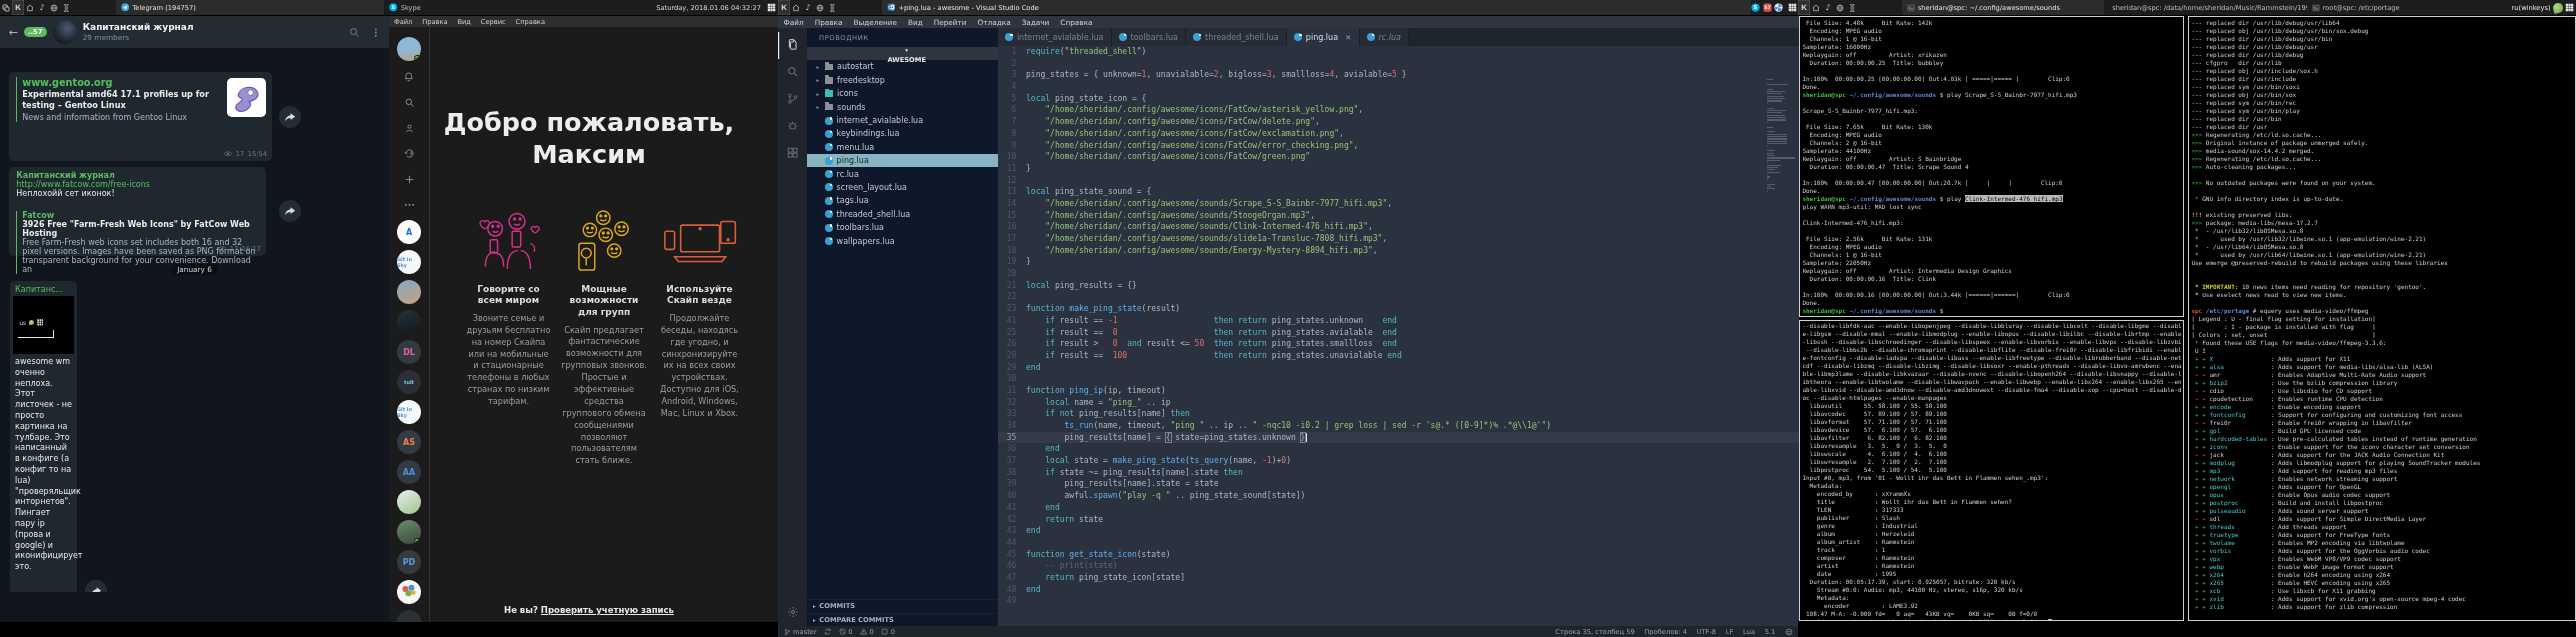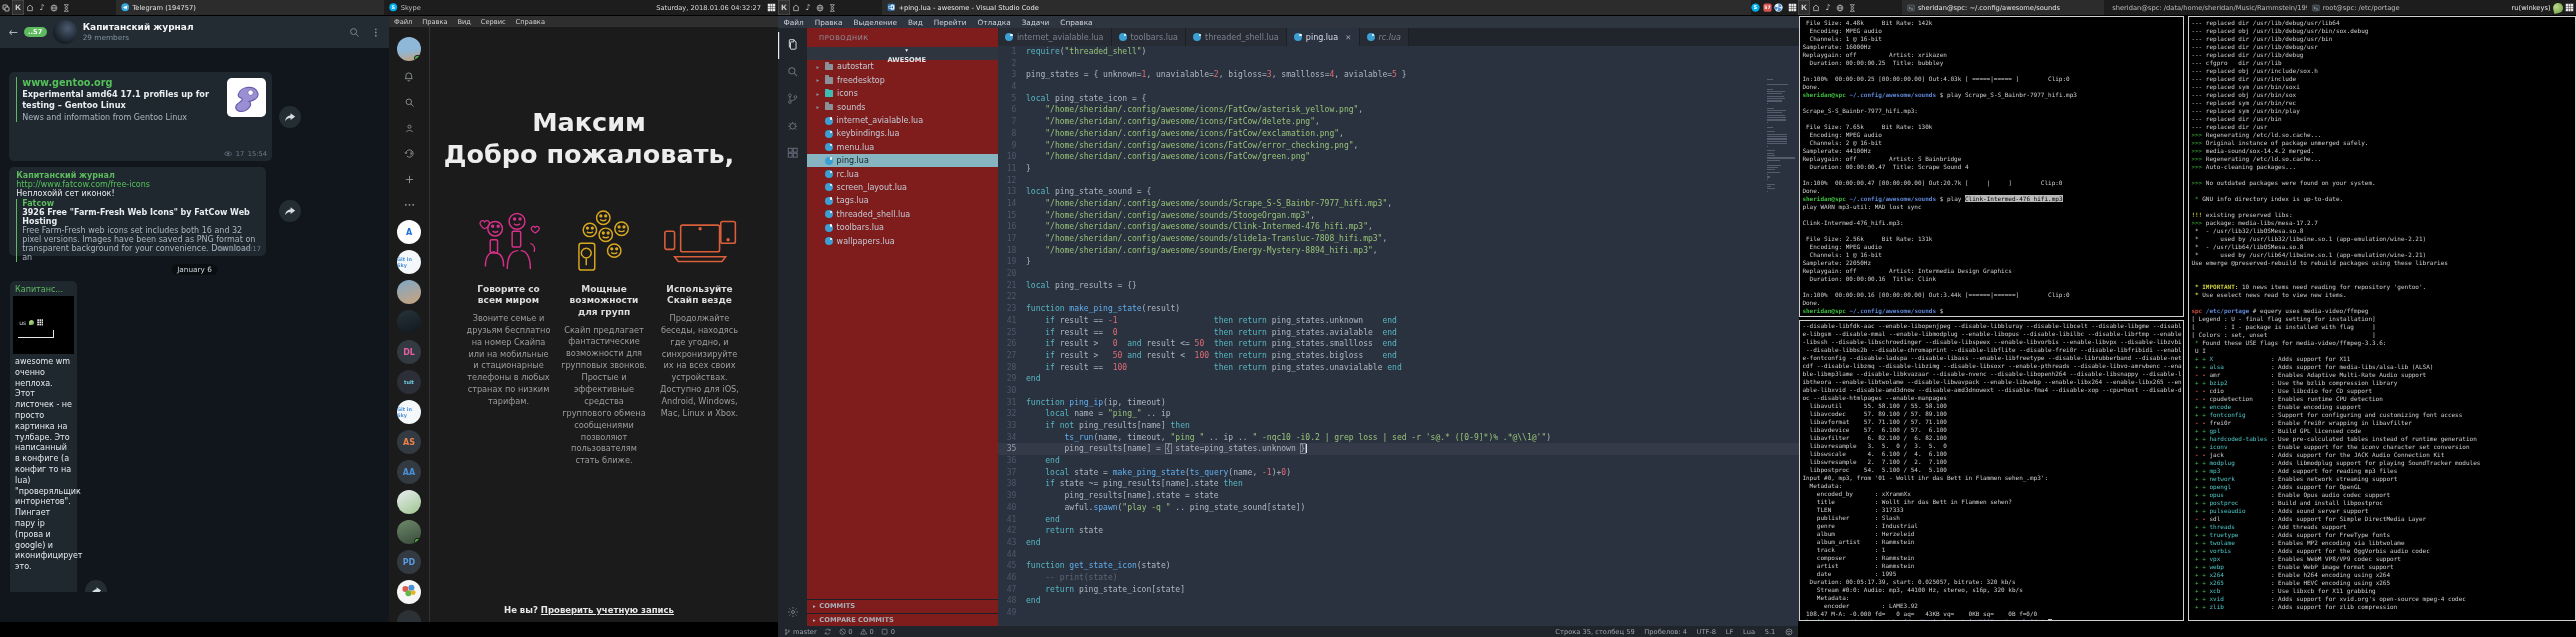--- a/index.html
+++ b/index.html
@@ -29,21 +29,21 @@
   #tg-header { position:absolute; left:0; top:0; width:100%; height:32px; background:#242c33;
                display:flex; align-items:center; padding:0 8.5px; gap:6px; }
   #tg-badge { background:#5eba5e; color:#fff; border-radius:5.5px; font-size:6.7px; font-weight:bold;
               padding:0.6px 4.3px; }
   #tg-title { color:#f2f5f7; font-size:9px; font-weight:bold; line-height:1.25; }
   #tg-sub { color:#7f919f; font-size:7.3px; }
   #tg-msgs { position:absolute; left:0; top:32px; width:100%; bottom:30px; overflow:hidden; }
   .bubble { position:absolute; background:#1f282f; border-radius:4.9px; color:#e8edf0; }
   .tg-green { color:#5eba5e; }
   .tg-link { color:#55c05a; text-decoration:none; }
-  .tg-quote { border-left:1.2px solid #5eba5e; padding-left:4.9px; margin-top:1px; }
+  .tg-quote { border-left:1.2px solid #5eba5e; padding-left:4.9px; margin-top:13px; }
   .tg-meta { position:absolute; right:4.9px; bottom:3px; display:flex; gap:3.6px; align-items:center;
              color:#6f7e8b; font-size:6.7px; }
   .share { position:absolute; width:22px; height:22px; border-radius:50%; background:#252d34;
            display:flex; align-items:center; justify-content:center; }
   #tg-input { position:absolute; left:0; bottom:0; width:100%; height:30px; background:#1d242b;
               display:flex; align-items:center; padding:0 8.5px; gap:8.5px; }
   #tg-placeholder { color:#5c6b77; font-size:9px; flex:1; }
   .datepill { position:absolute; left:50%; transform:translateX(-50%); background:rgba(0,0,0,.35);
               color:#cfd8de; font-size:7.3px; padding:1.2px 6px; border-radius:5.5px; }
 
@@ -76,21 +76,21 @@
   #vscode { left:778px; top:16px; width:1021px; height:622px; background:#2b323f; }
   #vs-menu { position:absolute; left:0; top:0; width:100%; height:12px; background:#2f353f;
              display:flex; align-items:center; font-size:7.3px; color:#cdd3dc; }
   #vs-menu span { padding:0 5.5px; }
   #vs-activity { position:absolute; left:0; top:12px; width:29px; bottom:12px; background:#20242b;
                  display:flex; flex-direction:column; align-items:center; padding-top:3.6px; }
   .act-ic { width:29px; height:27px; display:flex; align-items:center; justify-content:center; color:#6b7380; }
   .act-ic.on { color:#e9edf2; box-shadow:inset 1.2px 0 0 #e9edf2; }
   #vs-gear { position:absolute; left:0; bottom:2.4px; width:29px; height:24px; display:flex;
              align-items:center; justify-content:center; color:#8b93a0; }
-  #vs-side { position:absolute; left:29px; top:12px; width:191px; bottom:12px; background:#7f1d1d;
+  #vs-side { position:absolute; left:29px; top:12px; width:191px; bottom:12px; background:#0f172a;
              color:#c3cbd6; font-size:8px; }
   #vs-side-title { padding:6px 0 4.9px 12px; font-size:6.7px; color:#8d949e; letter-spacing:0.6px; }
   #vs-root { height:13.4px; background:#2f353e; display:flex; align-items:center; gap:3px; padding-left:8.5px;
              font-size:6.7px; font-weight:bold; color:#e6eaef;flex-direction:column; }
   .tree-item { height:13.4px; display:flex; align-items:center; gap:3.6px; padding-left:18px; white-space:nowrap; }
   .tree-item.sel { background:#86b5c1; color:#14232a; }
   .tree-arrow { width:4.9px; color:#8d949e; font-size:5.5px; margin-left:-8.5px; }
   .fold { width:8.5px; height:6.7px; background:#8a9199; border-radius:0.6px; position:relative; flex:none; }
   .fold:before { content:""; position:absolute; left:0; top:-1.8px; width:3.6px; height:1.8px; background:inherit;
                  border-radius:0.6px 0.6px 0 0; }
@@ -512,22 +512,22 @@
               <circle cx="19" cy="8" r="5" fill="#4a90d9"></circle>
               <circle cx="14" cy="17" r="5" fill="#68b44c"></circle>
               <circle cx="22" cy="16" r="4" fill="#e8b320"></circle>
             </svg>
           </div>
           <div class="rail-av" style="background: rgb(44, 49, 54); color: rgb(255, 255, 255);"></div>
         </div>
     </div>
     <div id="sk-main">
       <div id="sk-welcome">
+        <div>Добро пожаловать,</div>
         <div>Максим</div>
-        <div>Добро пожаловать,</div>
       </div>
       <div id="sk-features">
           <div class="feat">
             <div class="art">
               <svg width="73" height="67" viewBox="0 0 120 110" fill="none" stroke="#d6308a" stroke-width="2.4">
                 <circle cx="38" cy="34" r="12"></circle>
                 <circle cx="74" cy="22" r="13"></circle>
                 <circle cx="34" cy="30" r="1.6" fill="#d6308a"></circle>
                 <circle cx="43" cy="30" r="1.6" fill="#d6308a"></circle>
                 <path d="M34 38 a6 4 0 0 0 9 0"></path>
@@ -773,21 +773,20 @@
           <div class="cl-row"><span class="gut">17</span><span class="tok-d">    </span><span class="tok-s">"/home/sheridan/.config/awesome/sounds/slide1a-Transluc-7808_hifi.mp3"</span><span class="tok-d">,</span></div>
           <div class="cl-row"><span class="gut">18</span><span class="tok-d">    </span><span class="tok-s">"/home/sheridan/.config/awesome/sounds/Energy-Mystery-8894_hifi.mp3"</span><span class="tok-d">,</span></div>
           <div class="cl-row"><span class="gut">19</span><span class="tok-d">}</span></div>
           <div class="cl-row"><span class="gut">20</span><span class="tok-d"></span></div>
           <div class="cl-row"><span class="gut">21</span><span class="tok-d"><span class="tok-k">local</span> ping_results = {}</span></div>
           <div class="cl-row"><span class="gut">22</span><span class="tok-d"></span></div>
           <div class="cl-row"><span class="gut">23</span><span class="tok-d"><span class="tok-k">function</span> <span class="tok-f">make_ping_state</span>(result)</span></div>
           <div class="cl-row"><span class="gut">41</span><span class="tok-d">    <span class="tok-k">if</span> result == <span class="tok-n">-1</span>                    <span class="tok-k">then</span> <span class="tok-k">return</span> ping_states.unknown    <span class="tok-k">end</span></span></div>
           <div class="cl-row"><span class="gut">25</span><span class="tok-d">    <span class="tok-k">if</span> result ==  <span class="tok-n">0</span>                    <span class="tok-k">then</span> <span class="tok-k">return</span> ping_states.avialable  <span class="tok-k">end</span></span></div>
           <div class="cl-row"><span class="gut">26</span><span class="tok-d">    <span class="tok-k">if</span> result &gt;   <span class="tok-n">0</span>  <span class="tok-k">and</span> result &lt;= <span class="tok-n">50</span>  <span class="tok-k">then</span> <span class="tok-k">return</span> ping_states.smallloss  <span class="tok-k">end</span></span></div>
-          <div class="cl-row"><span class="gut">27</span><span class="tok-d">    <span class="tok-k">if</span> result &gt;   <span class="tok-n">50</span> <span class="tok-k">and</span> result &lt;  <span class="tok-n">100</span> <span class="tok-k">then</span> <span class="tok-k">return</span> ping_states.bigloss    <span class="tok-k">end</span></span></div>
           <div class="cl-row"><span class="gut">28</span><span class="tok-d">    <span class="tok-k">if</span> result ==  <span class="tok-n">100</span>                  <span class="tok-k">then</span> <span class="tok-k">return</span> ping_states.unavialable <span class="tok-k">end</span></span></div>
           <div class="cl-row"><span class="gut">29</span><span class="tok-d"><span class="tok-k">end</span></span></div>
           <div class="cl-row"><span class="gut">30</span><span class="tok-d"></span></div>
           <div class="cl-row"><span class="gut">31</span><span class="tok-d"><span class="tok-k">function</span> <span class="tok-f">ping_ip</span>(ip, timeout)</span></div>
           <div class="cl-row"><span class="gut">32</span><span class="tok-d">    <span class="tok-k">local</span> name = </span><span class="tok-s">"ping_"</span><span class="tok-d"> .. ip</span></div>
           <div class="cl-row"><span class="gut">33</span><span class="tok-d">    <span class="tok-k">if</span> <span class="tok-k">not</span> ping_results[name] <span class="tok-k">then</span></span></div>
           <div class="cl-row"><span class="gut">34</span><span class="tok-d">        <span class="tok-f">ts_run</span>(name, timeout, </span><span class="tok-s">"ping "</span><span class="tok-d"> .. ip .. </span><span class="tok-s">" -nqc10 -i0.2 | grep loss | sed -r 's@.* ([0-9]*)% .*@\\1@'"</span><span class="tok-d">)</span></div>
           <div class="cl-row cur"><span class="gut">35</span><span class="tok-d">        ping_results[name] = <span class="brk">{</span> state=ping_states.unknown <span class="brk">}</span></span><span class="cursor"></span></div>
           <div class="cl-row"><span class="gut">36</span><span class="tok-d">    <span class="tok-k">end</span></span></div>
           <div class="cl-row"><span class="gut">37</span><span class="tok-d">    <span class="tok-k">local</span> state = <span class="tok-f">make_ping_state</span>(<span class="tok-f">ts_query</span>(name, <span class="tok-n">-1</span>)+<span class="tok-n">0</span>)</span></div>

